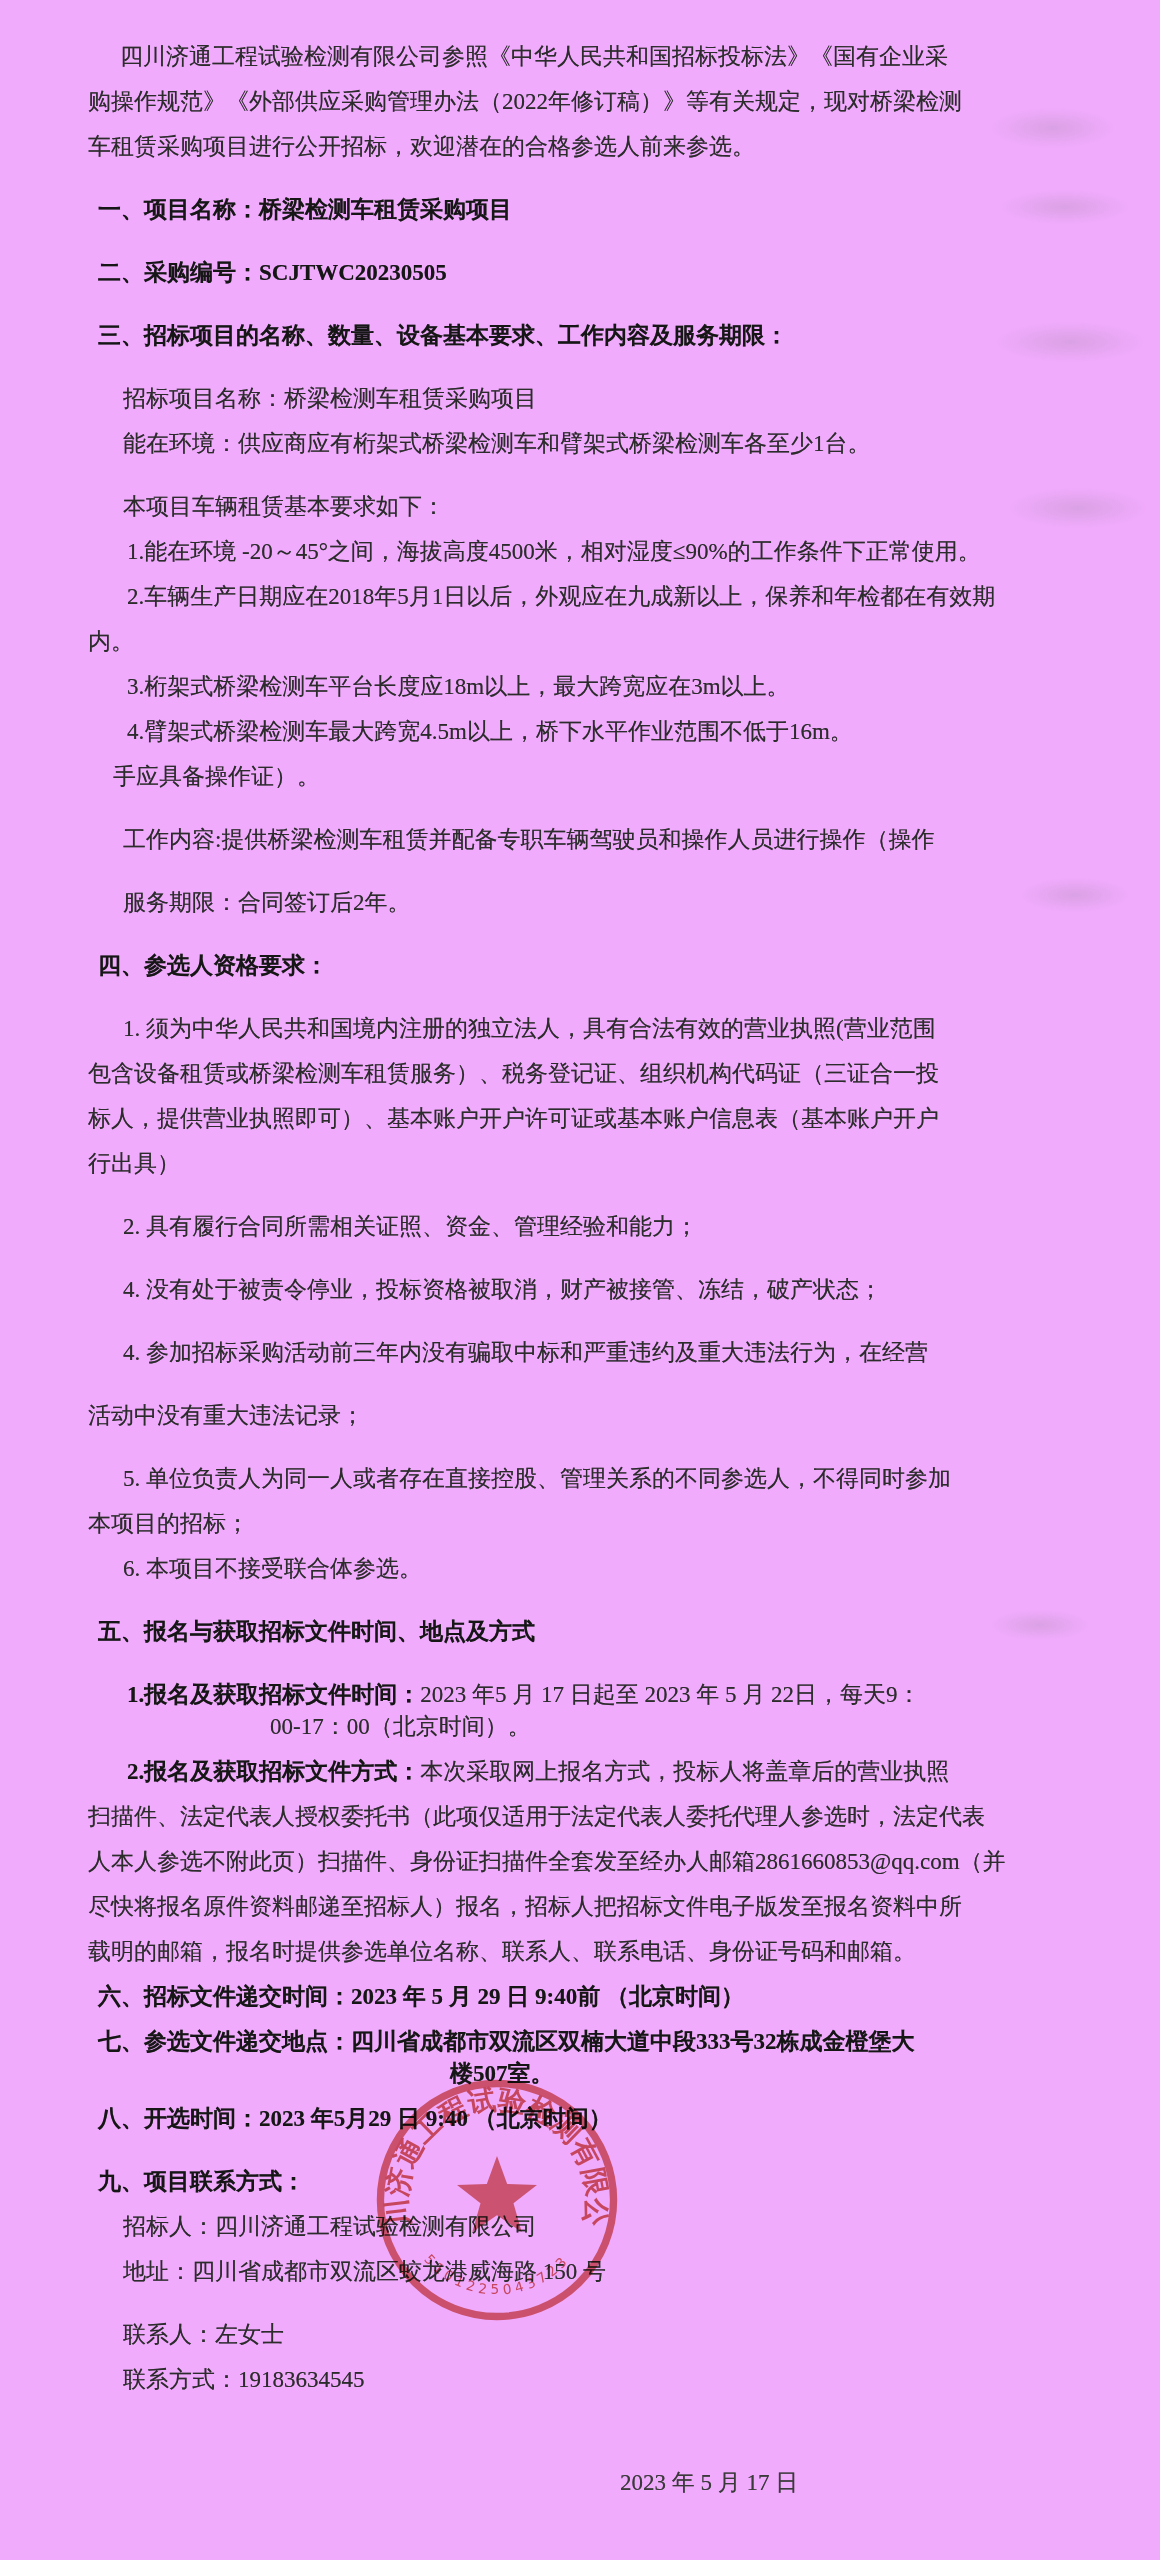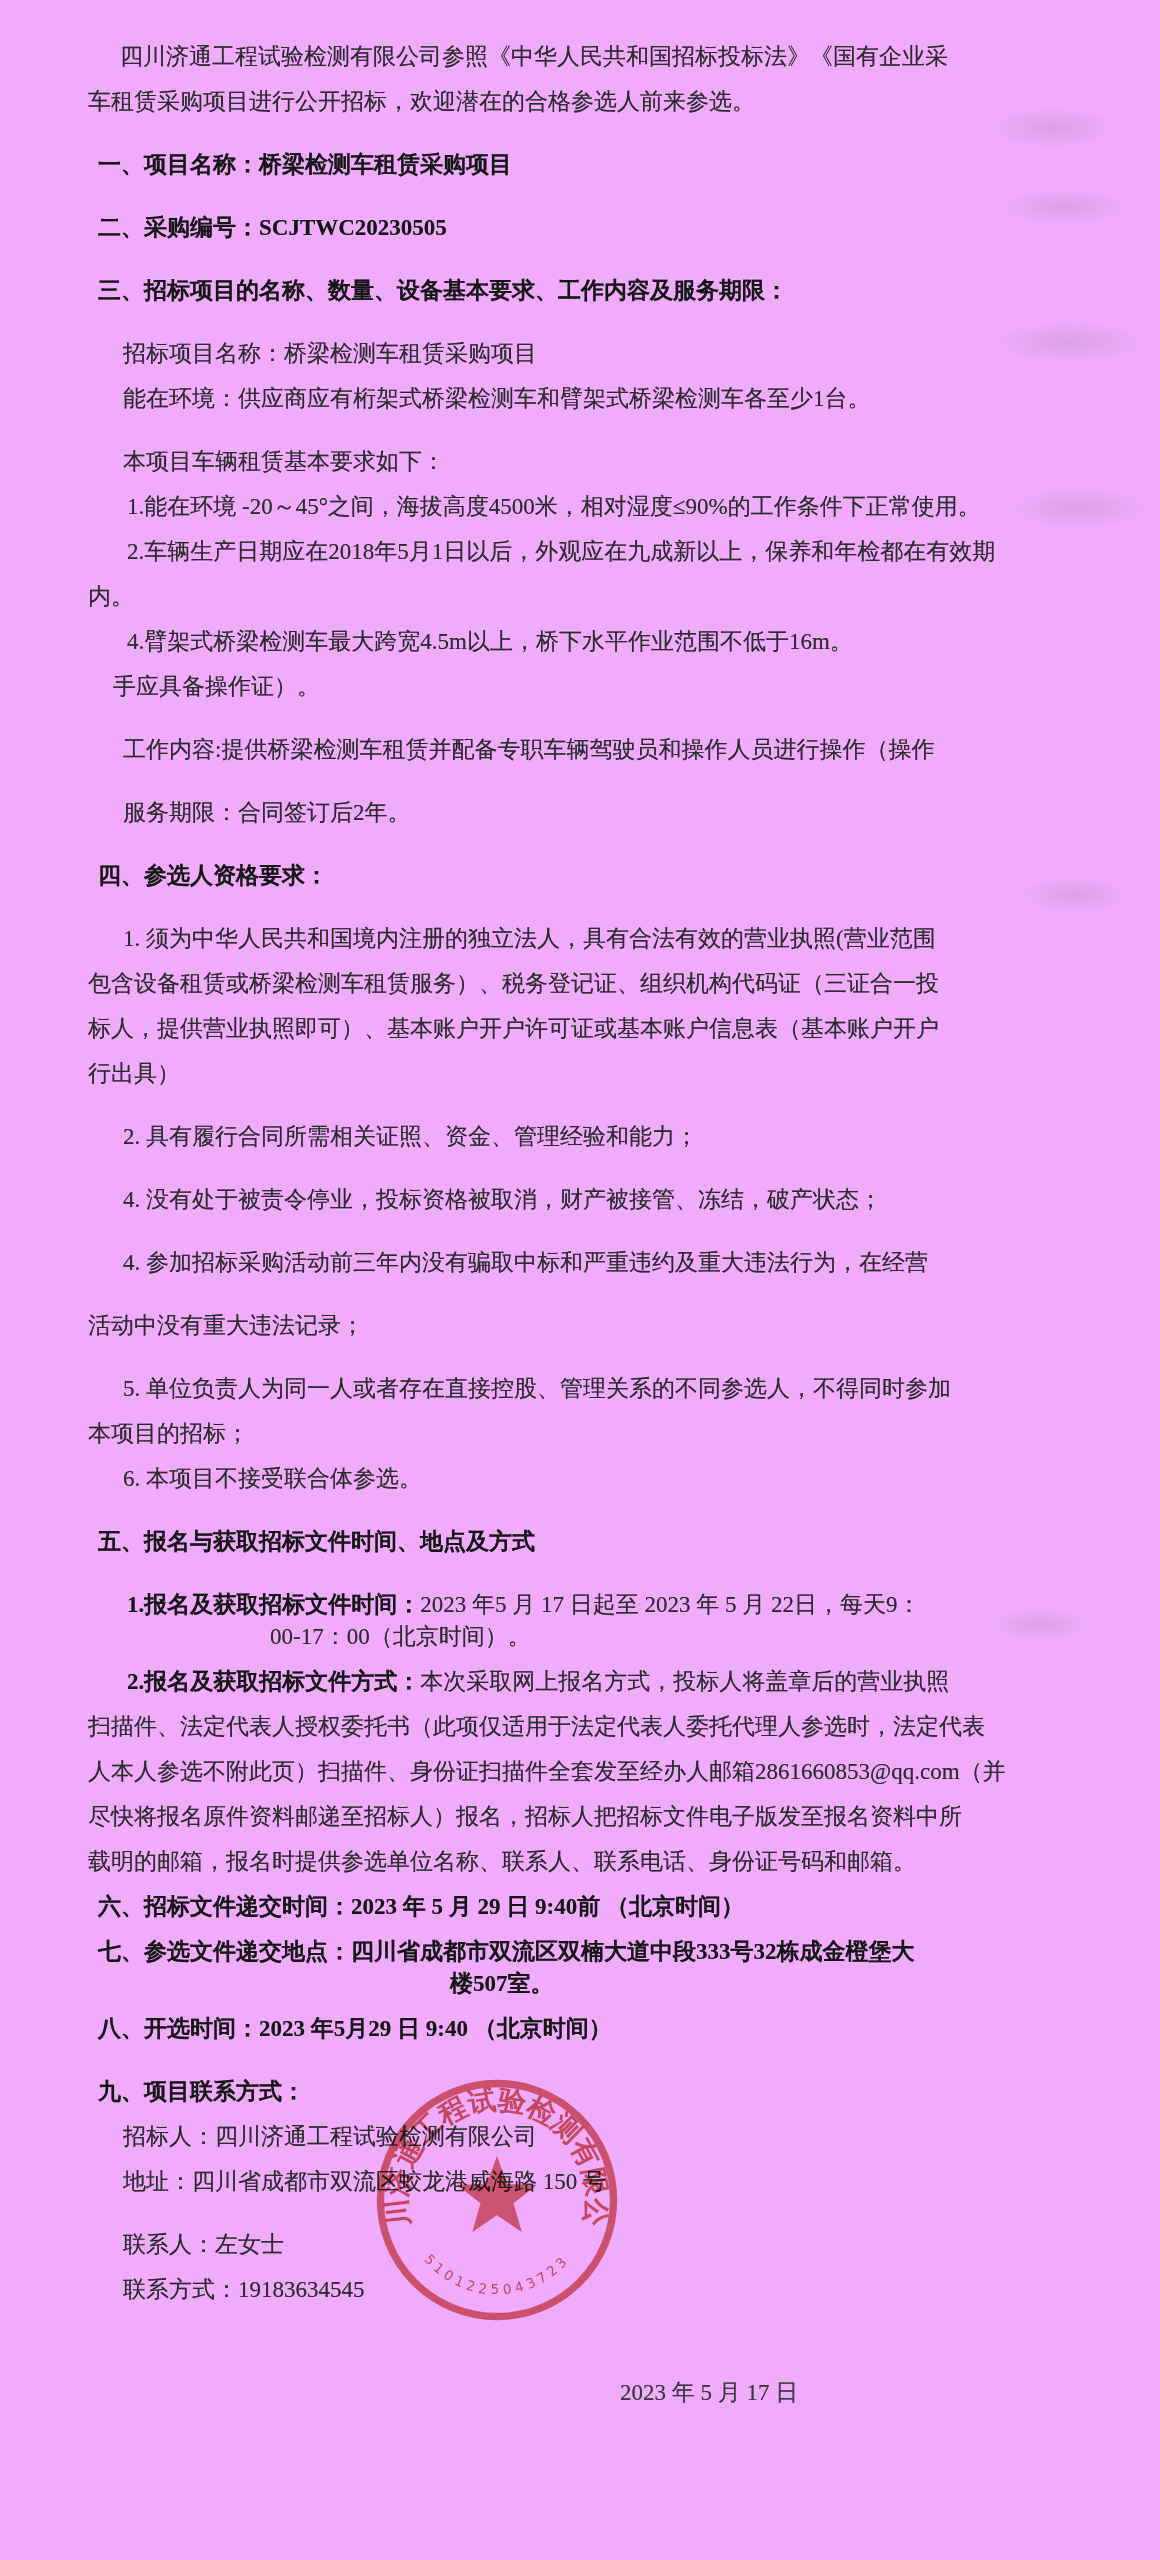--- a/index.html
+++ b/index.html
@@ -54,30 +54,32 @@
     opacity:.55;
   }
 </style>
 </head>
 <body>
 
 <div class="page">
 
   <div class="content">
       <div class="l intro-first">四川济通工程试验检测有限公司参照《中华人民共和国招标投标法》《国有企业采</div>
+      <div class="l">购操作规范》《外部供应采购管理办法（2022年修订稿）》等有关规定，现对桥梁检测</div>
       <div class="l">车租赁采购项目进行公开招标，欢迎潜在的合格参选人前来参选。</div>
       <div class="l h g1">一、项目名称：桥梁检测车租赁采购项目</div>
       <div class="l h g1">二、采购编号：SCJTWC20230505</div>
       <div class="l h g1">三、招标项目的名称、数量、设备基本要求、工作内容及服务期限：</div>
       <div class="l sub g1">招标项目名称：桥梁检测车租赁采购项目</div>
       <div class="l sub">能在环境：供应商应有桁架式桥梁检测车和臂架式桥梁检测车各至少1台。</div>
       <div class="l sub g1">本项目车辆租赁基本要求如下：</div>
       <div class="l item">1.能在环境 -20～45°之间，海拔高度4500米，相对湿度≤90%的工作条件下正常使用。</div>
       <div class="l item">2.车辆生产日期应在2018年5月1日以后，外观应在九成新以上，保养和年检都在有效期</div>
       <div class="l">内。</div>
+      <div class="l item">3.桁架式桥梁检测车平台长度应18m以上，最大跨宽应在3m以上。</div>
       <div class="l item">4.臂架式桥梁检测车最大跨宽4.5m以上，桥下水平作业范围不低于16m。</div>
       <div class="l sub2">手应具备操作证）。</div>
       <div class="l sub g1">工作内容:提供桥梁检测车租赁并配备专职车辆驾驶员和操作人员进行操作（操作</div>
       <div class="l sub g1">服务期限：合同签订后2年。</div>
       <div class="l h g1">四、参选人资格要求：</div>
       <div class="l sub g1">1. 须为中华人民共和国境内注册的独立法人，具有合法有效的营业执照(营业范围</div>
       <div class="l">包含设备租赁或桥梁检测车租赁服务）、税务登记证、组织机构代码证（三证合一投</div>
       <div class="l">标人，提供营业执照即可）、基本账户开户许可证或基本账户信息表（基本账户开户</div>
       <div class="l">行出具）</div>
       <div class="l sub g1">2. 具有履行合同所需相关证照、资金、管理经验和能力；</div>

